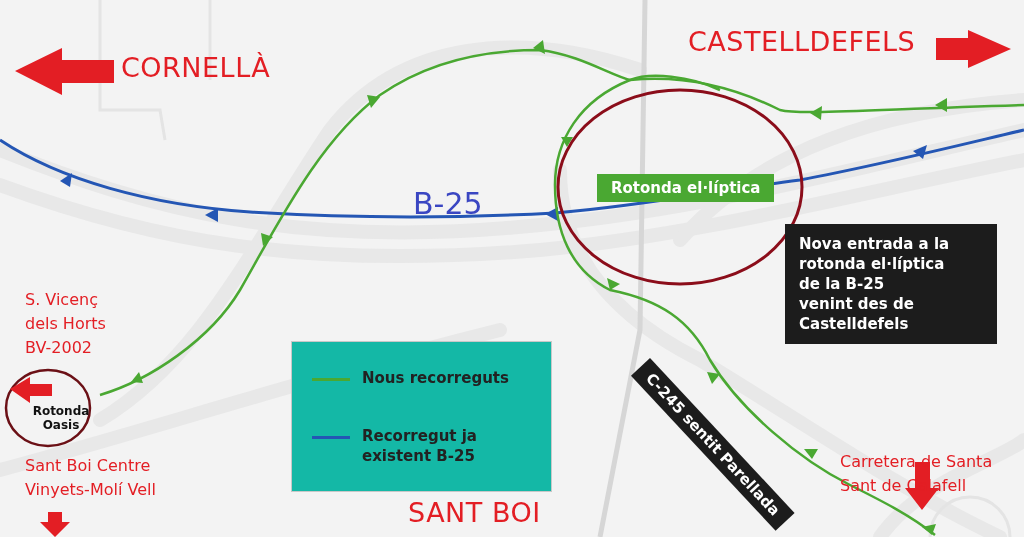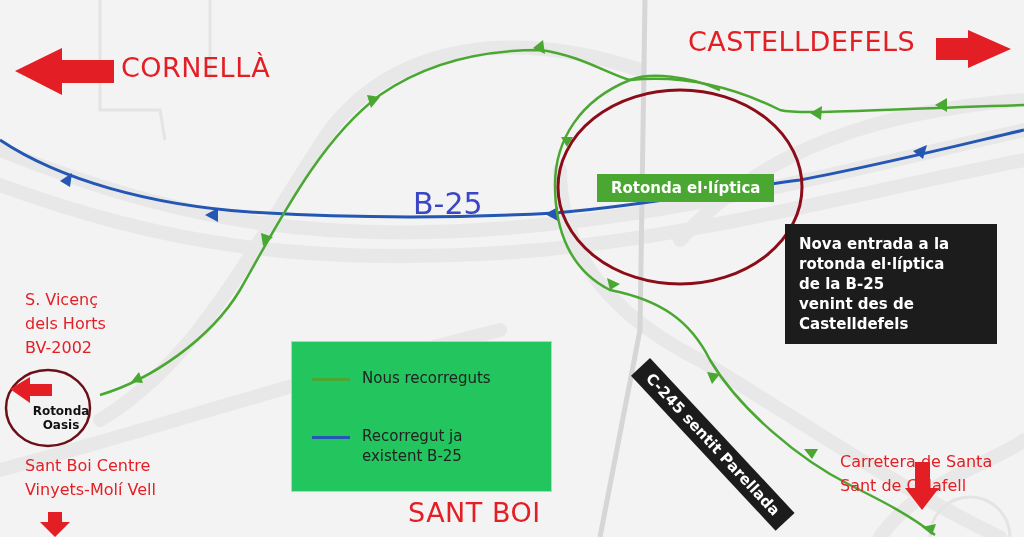--- a/index.html
+++ b/index.html
@@ -6,21 +6,21 @@
   body { width: 1024px; height: 537px; overflow: hidden; background: #f3f3f3; position: relative; font-family: "Liberation Sans", sans-serif; }
   #map { position: absolute; left: 0; top: 0; width: 1024px; height: 537px; }
   .lbl { position: absolute; white-space: nowrap; }
   .red { color: #e31e24; font-family: "DejaVu Sans", sans-serif; }
   .city { font-size: 27px; letter-spacing: 0.5px; }
   .small-red { font-size: 16px; line-height: 24px; }
   .b25 { color: #3a46c2; font-size: 30px; font-family: "DejaVu Sans", sans-serif; margin-top: 18px; }
   .green-tag { position: absolute; background: #4aa832; color: #fff; font-weight: bold; font-size: 15px; padding: 5px 14px; font-family: "DejaVu Sans", sans-serif; }
   .black-box { position: absolute; background: #1c1c1c; color: #fff; font-weight: bold; font-size: 15px; line-height: 20px; padding: 10px 14px; font-family: "DejaVu Sans", sans-serif; }
   .diag { position: absolute; background: #1c1c1c; color: #fff; font-weight: bold; font-size: 15px; padding: 4px 12px; transform-origin: left top; font-family: "DejaVu Sans", sans-serif; }
-  .legend { position: absolute; left: 291px; top: 341px; width: 261px; height: 151px; background: #22c55e; border: 1px solid #c8c8c8; box-sizing: border-box; font-family: "DejaVu Sans", sans-serif; }
+  .legend { position: absolute; left: 291px; top: 341px; width: 261px; height: 151px; background: #14b8a6; border: 1px solid #c8c8c8; box-sizing: border-box; font-family: "DejaVu Sans", sans-serif; font-weight: bold; }
   .leg-row { position: absolute; left: 20px; display: flex; align-items: flex-start; }
   .leg-line { width: 38px; height: 3px; margin-top: 10px; margin-right: 12px; }
   .leg-text { font-size: 15px; line-height: 20px; color: #222; }
   .oasis { position: absolute; font-weight: bold; font-size: 12px; line-height: 14px; text-align: center; color: #111; font-family: "DejaVu Sans", sans-serif; }
 </style>
 </head>
 <body>
 
 <svg id="map" viewBox="0 0 1024 537" xmlns="http://www.w3.org/2000/svg">
   <defs>

